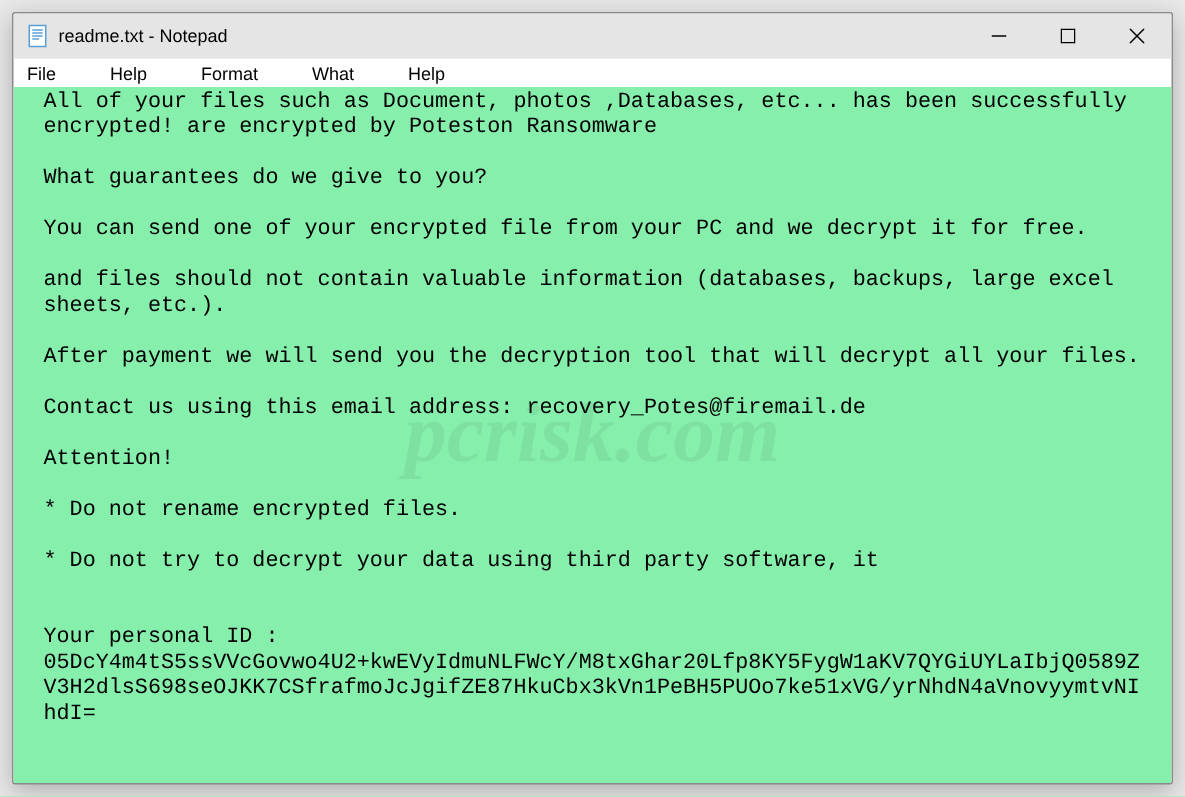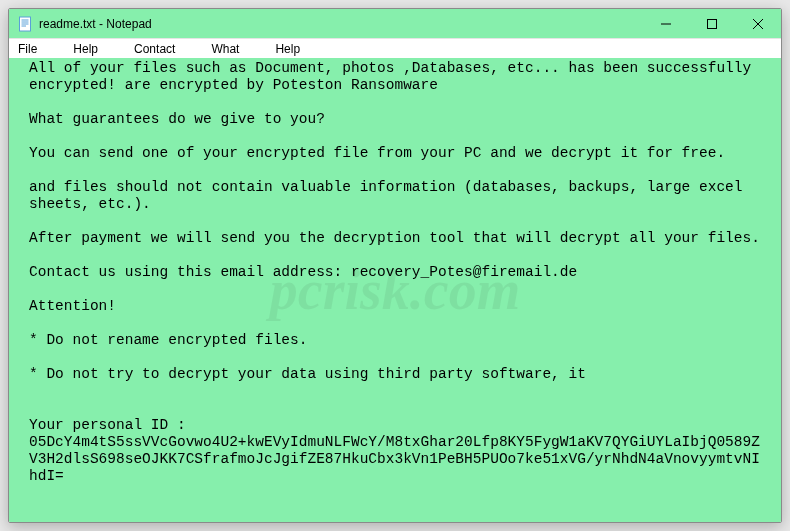--- a/index.html
+++ b/index.html
@@ -19,21 +19,21 @@
     background: #fff;
     border: 1px solid #8a8a8a;
     box-shadow: 0 4px 16px rgba(0,0,0,0.25);
     display: flex;
     flex-direction: column;
     border-radius: 2px;
     overflow: hidden;
   }
   .titlebar {
     height: 30px;
-    background: #86efac;
+    background: #e5e5e5;
     display: flex;
     align-items: center;
     border-bottom: 1px solid #e5e5e5;
   }
   .titlebar .icon {
     width: 16px;
     height: 16px;
     margin: 0 6px 0 8px;
     display: inline-flex;
   }
@@ -122,21 +122,21 @@
       <svg viewBox="0 0 10 10">
           <line x1="0" y1="0" x2="10" y2="10" stroke="currentColor" stroke-width="1"></line>
           <line x1="10" y1="0" x2="0" y2="10" stroke="currentColor" stroke-width="1"></line>
         </svg>
     </span>
   </div>
 
   <div class="menubar">
     <span class="menuitem">File</span>
     <span class="menuitem">Help</span>
-    <span class="menuitem">Contact</span>
+    <span class="menuitem">Format</span>
     <span class="menuitem">What</span>
     <span class="menuitem">Help</span>
   </div>
 
   <div class="content"><span>All of your files such as Document, photos ,Databases, etc... has been successfully encrypted! are encrypted by Poteston Ransomware
 
 What guarantees do we give to you?
 
 You can send one of your encrypted file from your PC and we decrypt it for free.
 

